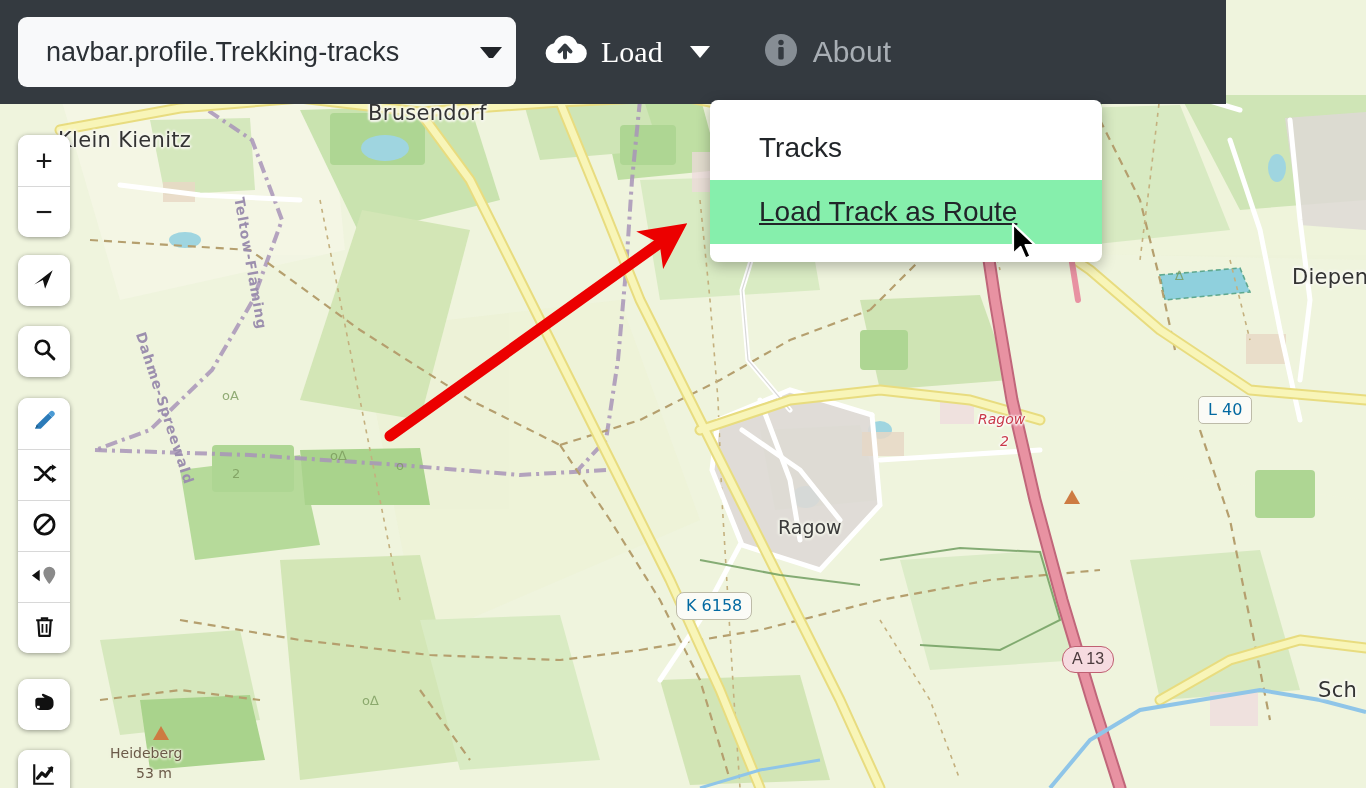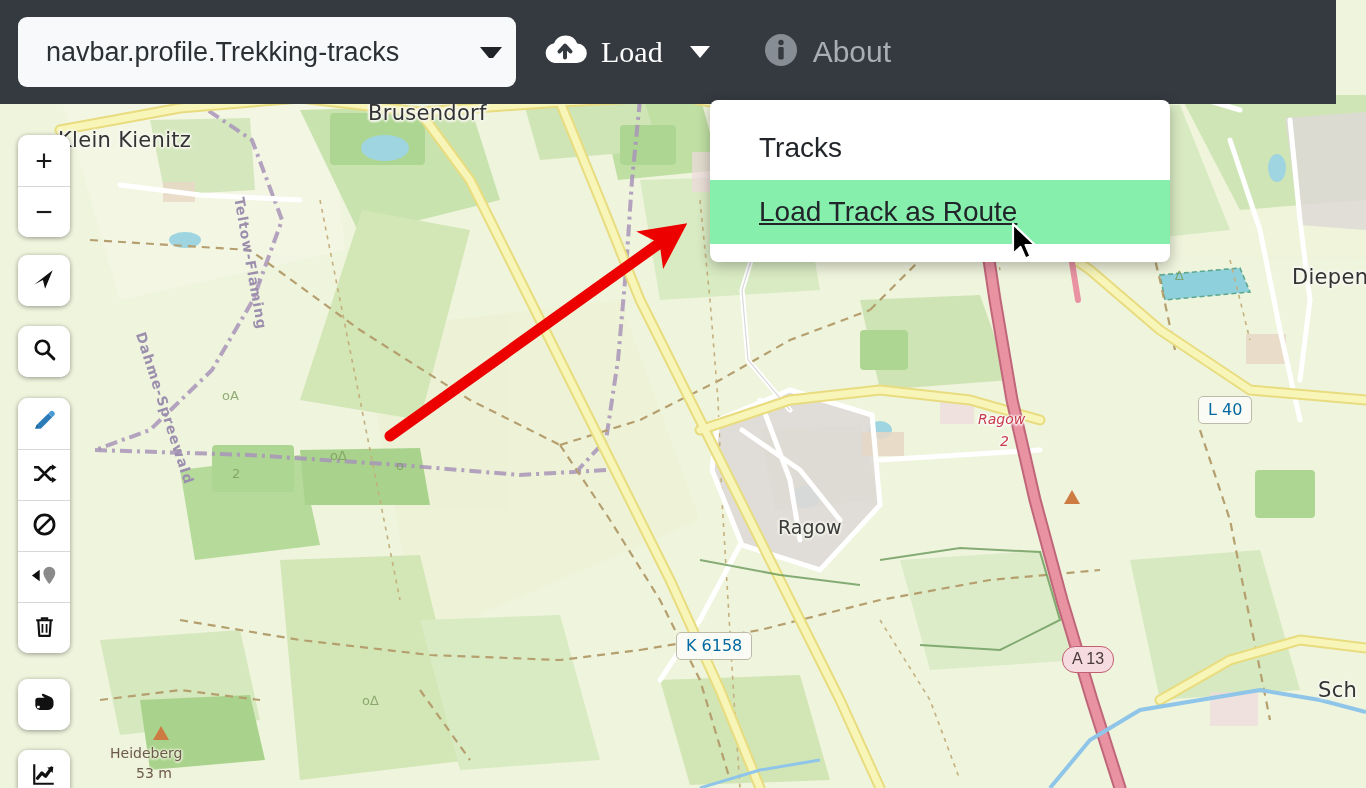--- a/index.html
+++ b/index.html
@@ -52,21 +52,21 @@
   }
   .shield-motorway {
     position: absolute;
     background: #f6dbe0; border: 1.5px solid #c06072; border-radius: 13px;
     font-size: 16px; color: #4a3a3c; padding: 3px 9px 4px 9px;
     white-space: nowrap;
   }
 
   
   #navbar {
-    position: absolute; left: 0; top: 0; width: 1336px; height: 104px;
+    position: absolute; left: 0; top: 0; width: 1226px; height: 104px;
     background: #343a40; display: flex; align-items: center; z-index: 40;
   }
   #profile-select {
     margin-left: 18px; height: 70px; min-width: 498px;
     background: #f8f9fa; border: none; border-radius: 9px;
     display: flex; align-items: center; padding: 0 14px 0 28px;
     position: relative; overflow: hidden; cursor: pointer;
   }
   #profile-select .sel-text {
     font-size: 27px; color: #2b3035; white-space: nowrap; overflow: hidden;
@@ -90,21 +90,21 @@
   #btn-export { margin-left: 22px; }
   #btn-load { margin-left: 10px; font-family: Liberation Serif, serif; }
   #btn-about { margin-left: 20px; }
   .nav-btn .caret-down {
     border-left-width: 10px; border-right-width: 10px; border-top-width: 12px;
     border-top-color: #ffffff; margin-left: 14px;
   }
 
   
   #load-menu {
-    position: absolute; left: 710px; top: 100px; width: 460px;
+    position: absolute; left: 710px; top: 100px; width: 392px;
     background: #ffffff; border-radius: 8px;
     box-shadow: 0 4px 14px rgba(0,0,0,.28);
     padding: 16px 0 18px 0; z-index: 60;
   }
   .menu-item {
     height: 64px; display: flex; align-items: center;
     padding-left: 49px; font-size: 28px; color: #212529; cursor: pointer;
   }
   .menu-item.hover { background: #86efac; text-decoration: underline; }
 
@@ -297,21 +297,21 @@
     <div class="map-label lbl-village" style="left:778px; top:516px;">Ragow</div>
     <div class="map-label lbl-town" style="left:1292px;top:265px;">Diepensee</div>
     <div class="map-label lbl-town" style="left:1318px;top:678px;">Sch</div>
     <div class="map-label lbl-boundary" style="left:247px; top:196px; transform:rotate(80deg); transform-origin:left top;">Teltow-Fläming</div>
     <div class="map-label lbl-boundary" style="left:148px; top:330px; transform:rotate(72deg); transform-origin:left top;">Dahme-Spreewald</div>
     <div class="map-label lbl-peak" style="left:110px; top:745px;">Heideberg</div>
     <div class="map-label lbl-peak" style="left:136px; top:765px;">53 m</div>
     <div class="map-label lbl-exit" style="left:978px; top:412px;">Ragow</div>
     <div class="map-label lbl-exit" style="left:1000px;top:434px;">2</div>
 
-    <div class="shield" style="left:676px; top:632px;">K 6158</div>
+    <div class="shield" style="left:676px; top:592px;border-radius:8px;">K 6158</div>
     <div class="shield" style="left:1198px;top:396px;">L 40</div>
     <div class="shield-motorway" style="left:1062px;top:646px;">A 13</div>
   </div>
 
   <div class="tool-group" id="grp-zoom">
     <div class="tool-btn">
       <span class="zoom-sym">+</span>
     </div>
     <div class="tool-btn">
       <span class="zoom-sym">−</span>

